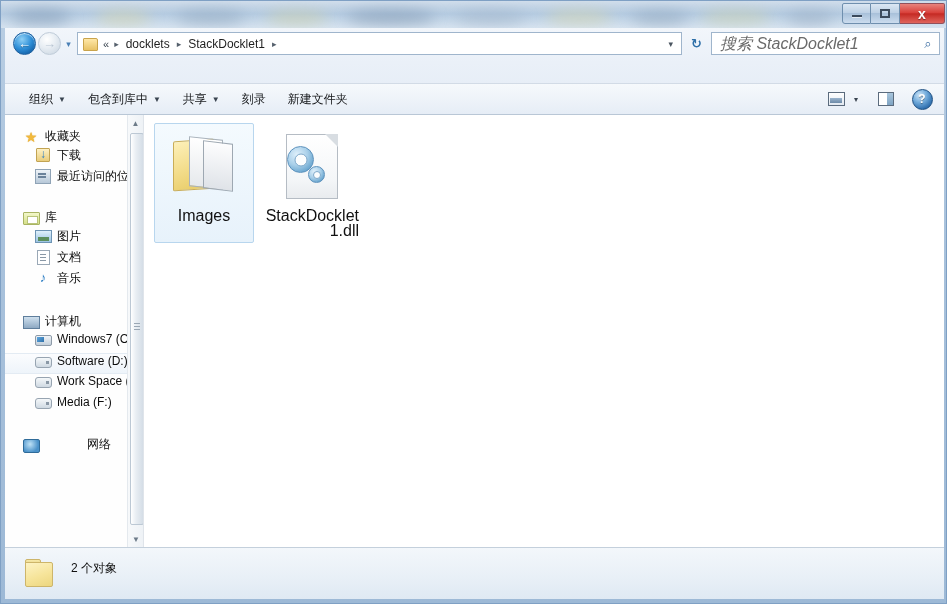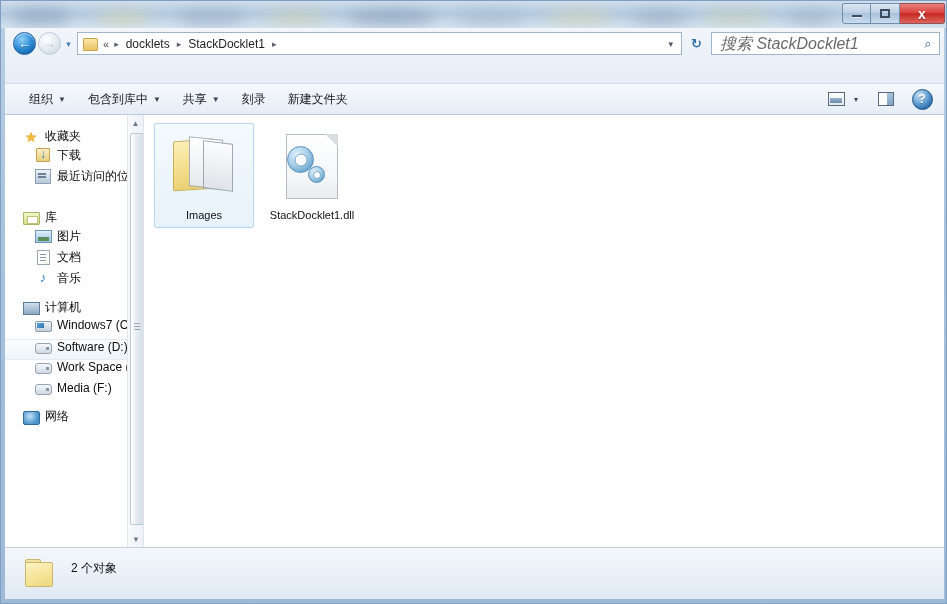--- a/index.html
+++ b/index.html
@@ -410,21 +410,21 @@
     box-sizing: border-box;
     border: 1px solid transparent;
     border-radius: 2px;
   }
   .file-item.selected {
     background: linear-gradient(180deg,#f4fafe 0%, #e7f2fb 100%);
     border: 1px solid #b8d6ee;
   }
   .file-icon { width: 74px; height: 70px; position: relative; margin-bottom: 8px; }
   .file-label {
-    font-size: 11px;
+    font-size: 16px;
     color: #111;
     text-align: right;
     line-height: 15px;
     word-break: break-all;
     max-width: 94px;
   }
 
   
   .folder-open .fo-back {
     position: absolute; left: 6px; top: 10px;
@@ -697,21 +697,21 @@
         <span class="nav-ico">
             <span class="ico-doc"></span>
           </span>
         <span class="nav-label">文档</span>
       </div>
       <div class="nav-item">
         <span class="nav-ico ico-music">♪</span>
         <span class="nav-label">音乐</span>
       </div>
 
-      <div class="nav-group-head" style="margin-top:6px;">
+      <div class="nav-group-head" style="margin-top:20px;">
         <span class="nav-ico">
             <span class="ico-computer"></span>
           </span>
         <span class="nav-label">计算机</span>
       </div>
       <div class="nav-item">
         <span class="nav-ico">
             <span class="ico-hdd-sys"></span>
           </span>
         <span class="nav-label">Windows7 (C:)</span>
@@ -728,21 +728,21 @@
           </span>
         <span class="nav-label">Work Space (E:</span>
       </div>
       <div class="nav-item">
         <span class="nav-ico">
             <span class="ico-hdd"></span>
           </span>
         <span class="nav-label">Media (F:)</span>
       </div>
 
-      <div class="nav-group-head" style="margin-top:4px;">
+      <div class="nav-group-head" style="margin-top:18px;gap:42px;">
         <span class="nav-ico">
             <span class="ico-network"></span>
           </span>
         <span class="nav-label">网络</span>
       </div>
 
       <div id="sidebar-scrollbar">
         <div class="sb-arrow">▲</div>
         <div id="sb-thumb"></div>
         <div class="sb-arrow" id="sb-arrow-down">▼</div>

